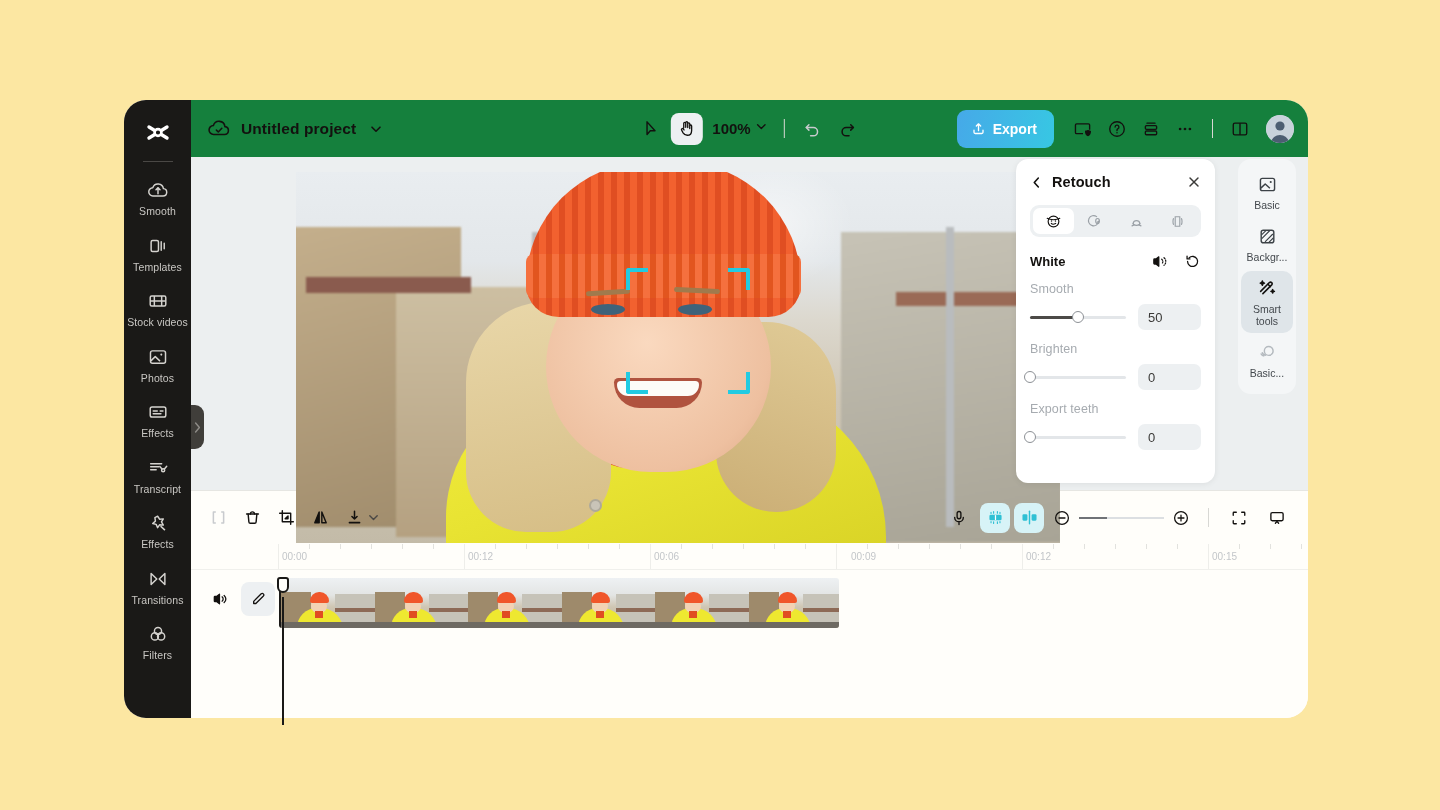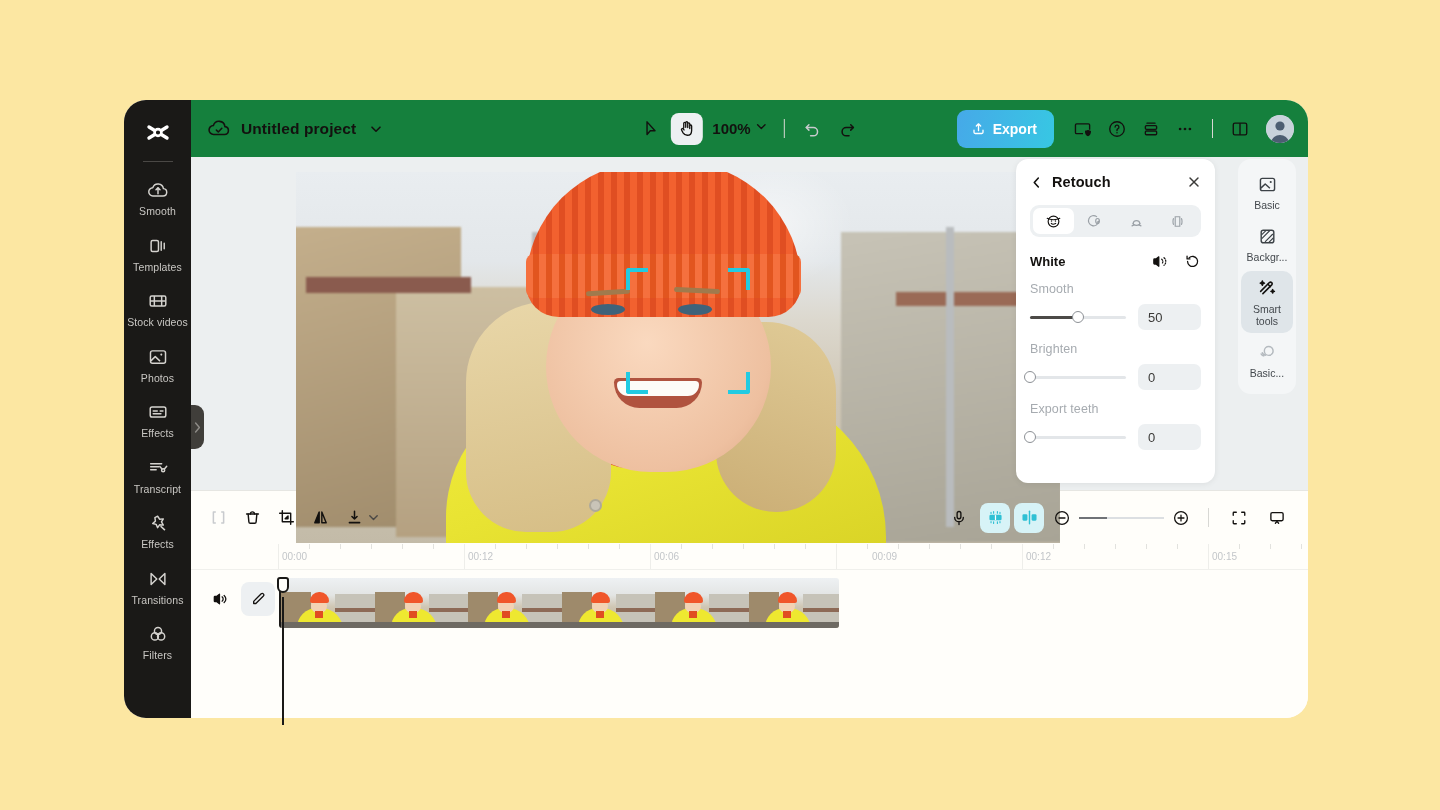--- a/index.html
+++ b/index.html
@@ -769,21 +769,21 @@
           <div class="tick" style="left: 397px;"></div>
           <div class="tick" style="left: 428px;"></div>
           <div class="tick major" style="left: 459px;"></div>
           <div class="tick-lbl" style="left: 459px;">00:06</div>
           <div class="tick" style="left: 490px;"></div>
           <div class="tick" style="left: 521px;"></div>
           <div class="tick" style="left: 552px;"></div>
           <div class="tick" style="left: 583px;"></div>
           <div class="tick" style="left: 614px;"></div>
           <div class="tick major" style="left: 645px;"></div>
-          <div class="tick-lbl" style="left: 677px;">00:09</div>
+          <div class="tick-lbl" style="left: 656px;">00:09</div>
           <div class="tick" style="left: 676px;"></div>
           <div class="tick" style="left: 707px;"></div>
           <div class="tick" style="left: 738px;"></div>
           <div class="tick" style="left: 769px;"></div>
           <div class="tick" style="left: 800px;"></div>
           <div class="tick major" style="left: 831px;"></div>
           <div class="tick-lbl" style="left: 831px;">00:12</div>
           <div class="tick" style="left: 862px;"></div>
           <div class="tick" style="left: 893px;"></div>
           <div class="tick" style="left: 924px;"></div>

